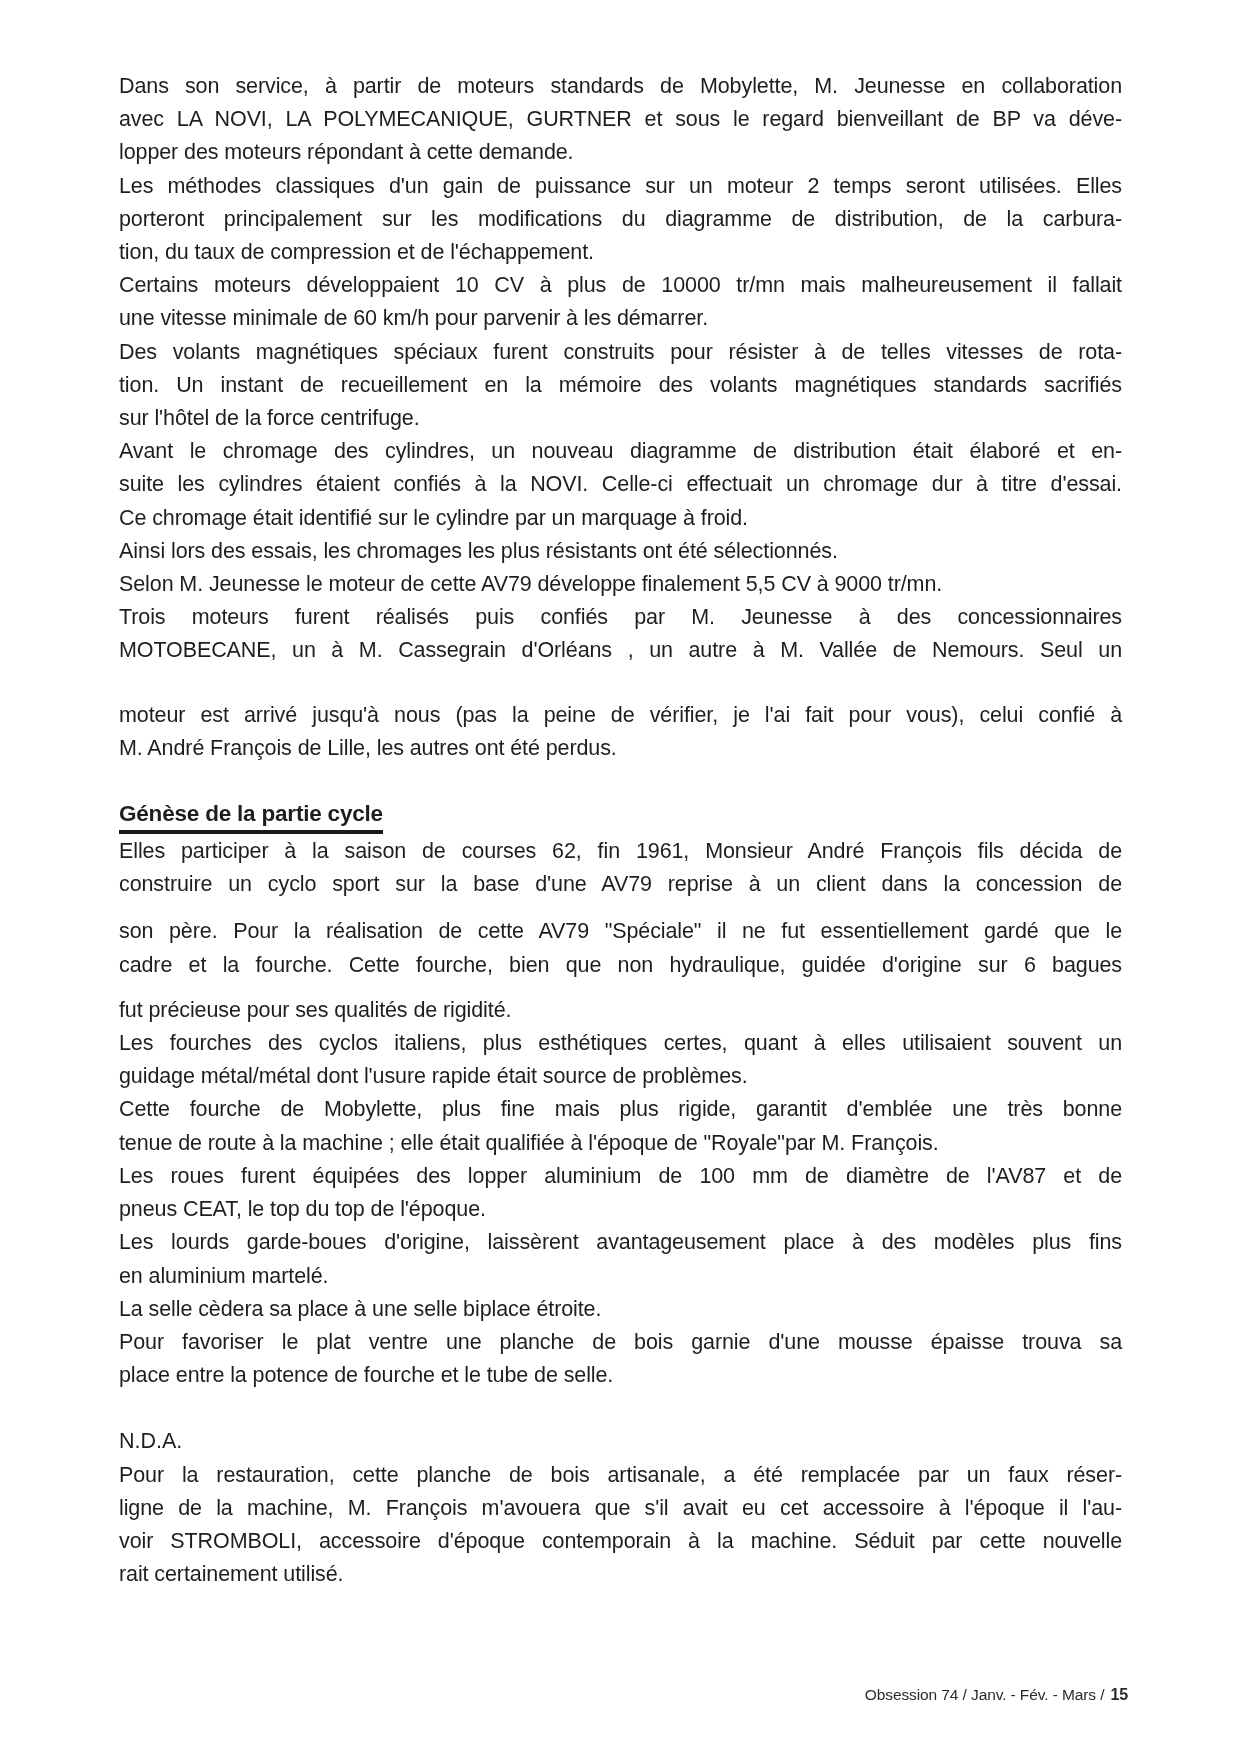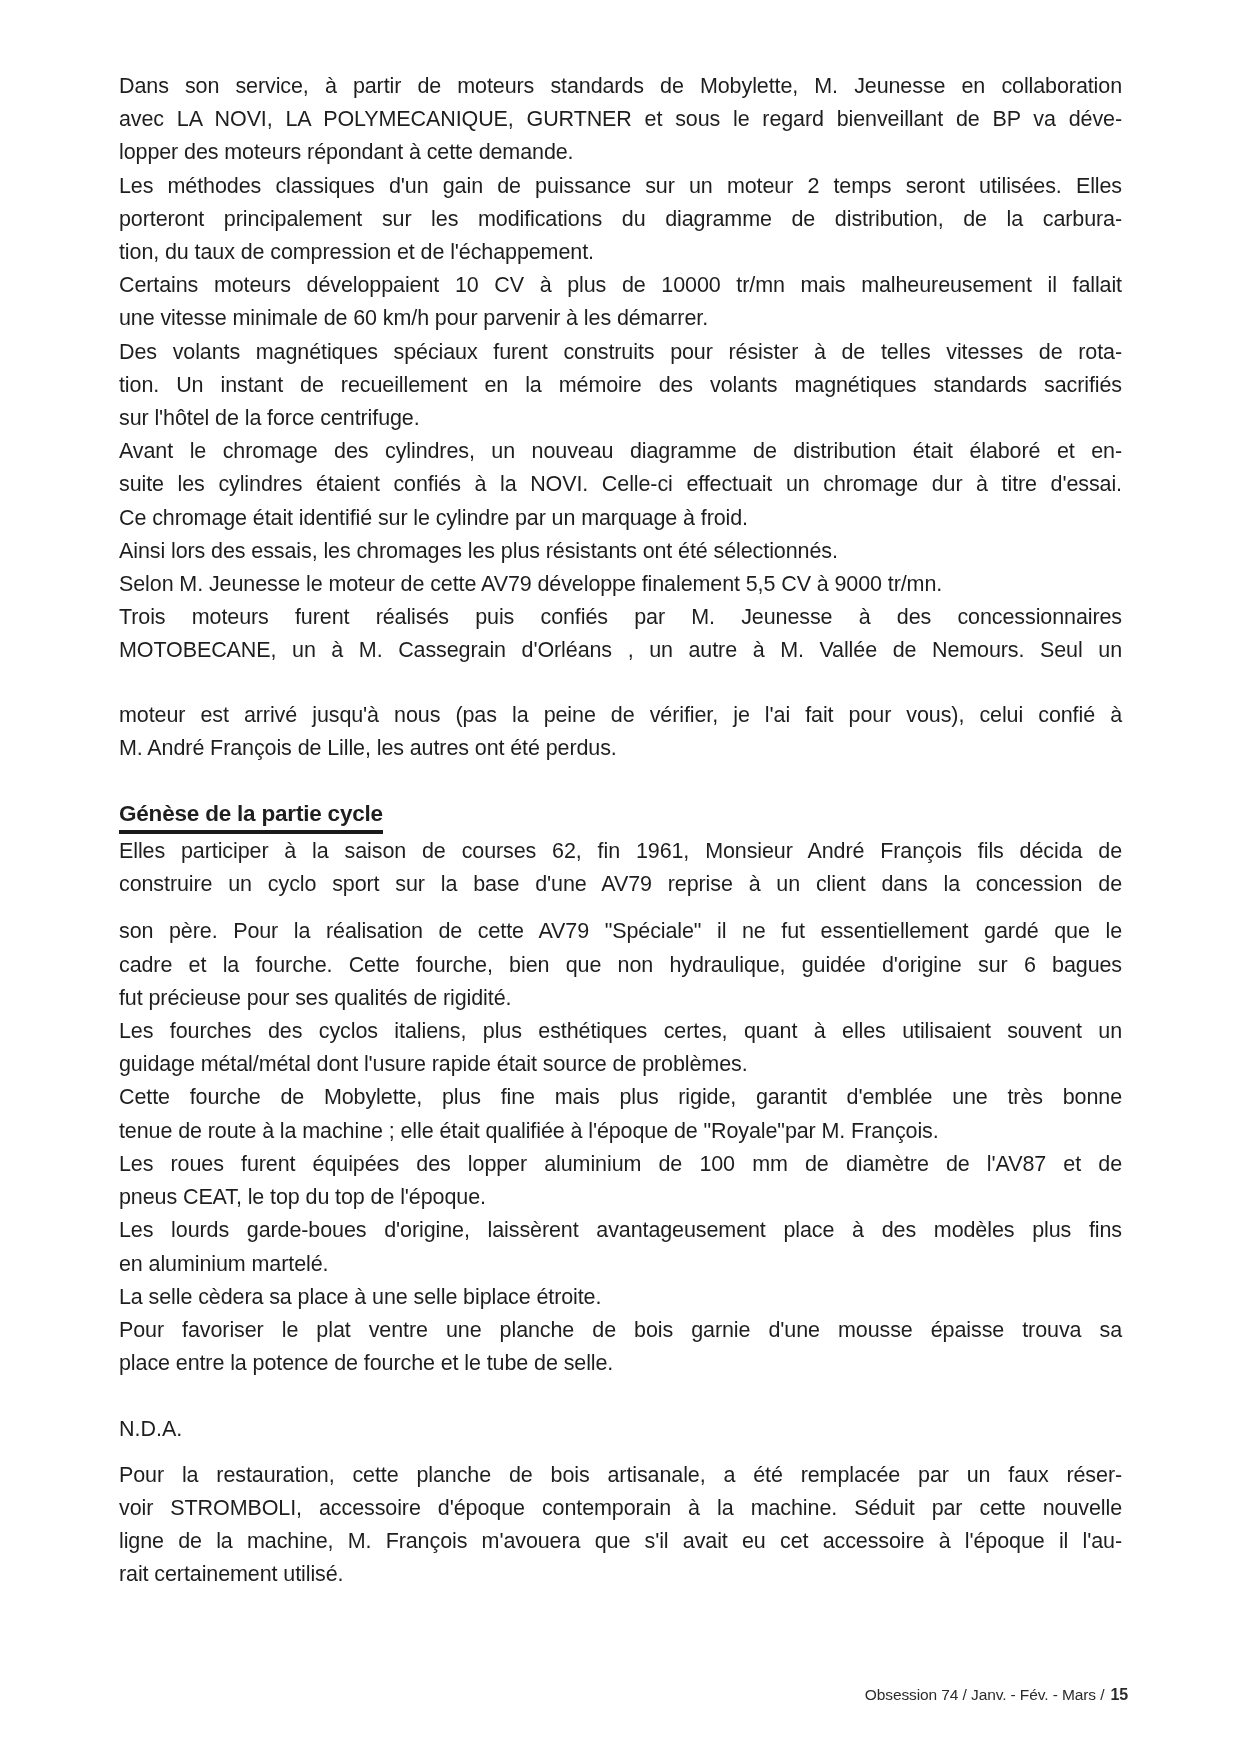--- a/index.html
+++ b/index.html
@@ -101,42 +101,42 @@
 
   <div class="heading-wrap">
     <h2 class="heading">Génèse de la partie cycle</h2>
   </div>
 
   <div class="para">
     <span class="line" style="white-space: normal;">Elles participer à la saison de courses 62, fin 1961, Monsieur André François fils décida de</span>
     <span class="line" style="white-space: normal;">construire un cyclo sport sur la base d'une AV79 reprise à un client dans la concession de</span>
     <span class="line" style="white-space: normal; margin-top: 14px;">son père. Pour la réalisation de cette AV79 "Spéciale" il ne fut essentiellement gardé que le</span>
     <span class="line" style="white-space: normal;">cadre et la fourche. Cette fourche, bien que non hydraulique, guidée d'origine sur 6 bagues</span>
-    <span class="line last" style="white-space: normal;">fut précieuse pour ses qualités de rigidité.</span>
+    <span class="line last" style="white-space: normal; margin-top: 12px;">fut précieuse pour ses qualités de rigidité.</span>
     <span class="line" style="white-space: normal;">Les fourches des cyclos italiens, plus esthétiques certes, quant à elles utilisaient souvent un</span>
     <span class="line last" style="white-space: normal;">guidage métal/métal dont l'usure rapide était source de problèmes.</span>
     <span class="line" style="white-space: normal;">Cette fourche de Mobylette, plus fine mais plus rigide, garantit d'emblée une très bonne</span>
     <span class="line last" style="white-space: normal;">tenue de route à la machine ; elle était qualifiée à l'époque de "Royale"par M. François.</span>
     <span class="line" style="white-space: normal;">Les roues furent équipées des lopper aluminium de 100 mm de diamètre de l'AV87 et de</span>
     <span class="line last" style="white-space: normal;">pneus CEAT, le top du top de l'époque.</span>
     <span class="line" style="white-space: normal;">Les lourds garde-boues d'origine, laissèrent avantageusement place à des modèles plus fins</span>
     <span class="line last" style="white-space: normal;">en aluminium martelé.</span>
     <span class="line last" style="white-space: normal;">La selle cèdera sa place à une selle biplace étroite.</span>
     <span class="line" style="white-space: normal;">Pour favoriser le plat ventre une planche de bois garnie d'une mousse épaisse trouva sa</span>
     <span class="line last" style="white-space: normal;">place entre la potence de fourche et le tube de selle.</span>
   </div>
 
   <div class="section-gap"></div>
 
   <p class="nda">N.D.A.</p>
 
   <div class="para">
-    <span class="line" style="white-space: normal; margin-top: 12px;">Pour la restauration, cette planche de bois artisanale, a été remplacée par un faux réser-</span>
+    <span class="line" style="white-space: normal;">Pour la restauration, cette planche de bois artisanale, a été remplacée par un faux réser-</span>
+    <span class="line" style="white-space: normal;">ligne de la machine, M. François m'avouera que s'il avait eu cet accessoire à l'époque il l'au-</span>
     <span class="line" style="white-space: normal;">voir STROMBOLI, accessoire d'époque contemporain à la machine. Séduit par cette nouvelle</span>
-    <span class="line" style="white-space: normal;">ligne de la machine, M. François m'avouera que s'il avait eu cet accessoire à l'époque il l'au-</span>
     <span class="line last" style="white-space: normal;">rait certainement utilisé.</span>
   </div>
 
 </div>
 
 <div class="footer"><span>Obsession 74 / Janv. - Fév. - Mars /</span><span class="pagenum">15</span></div>
 
 <style>
   
   .para .line {

